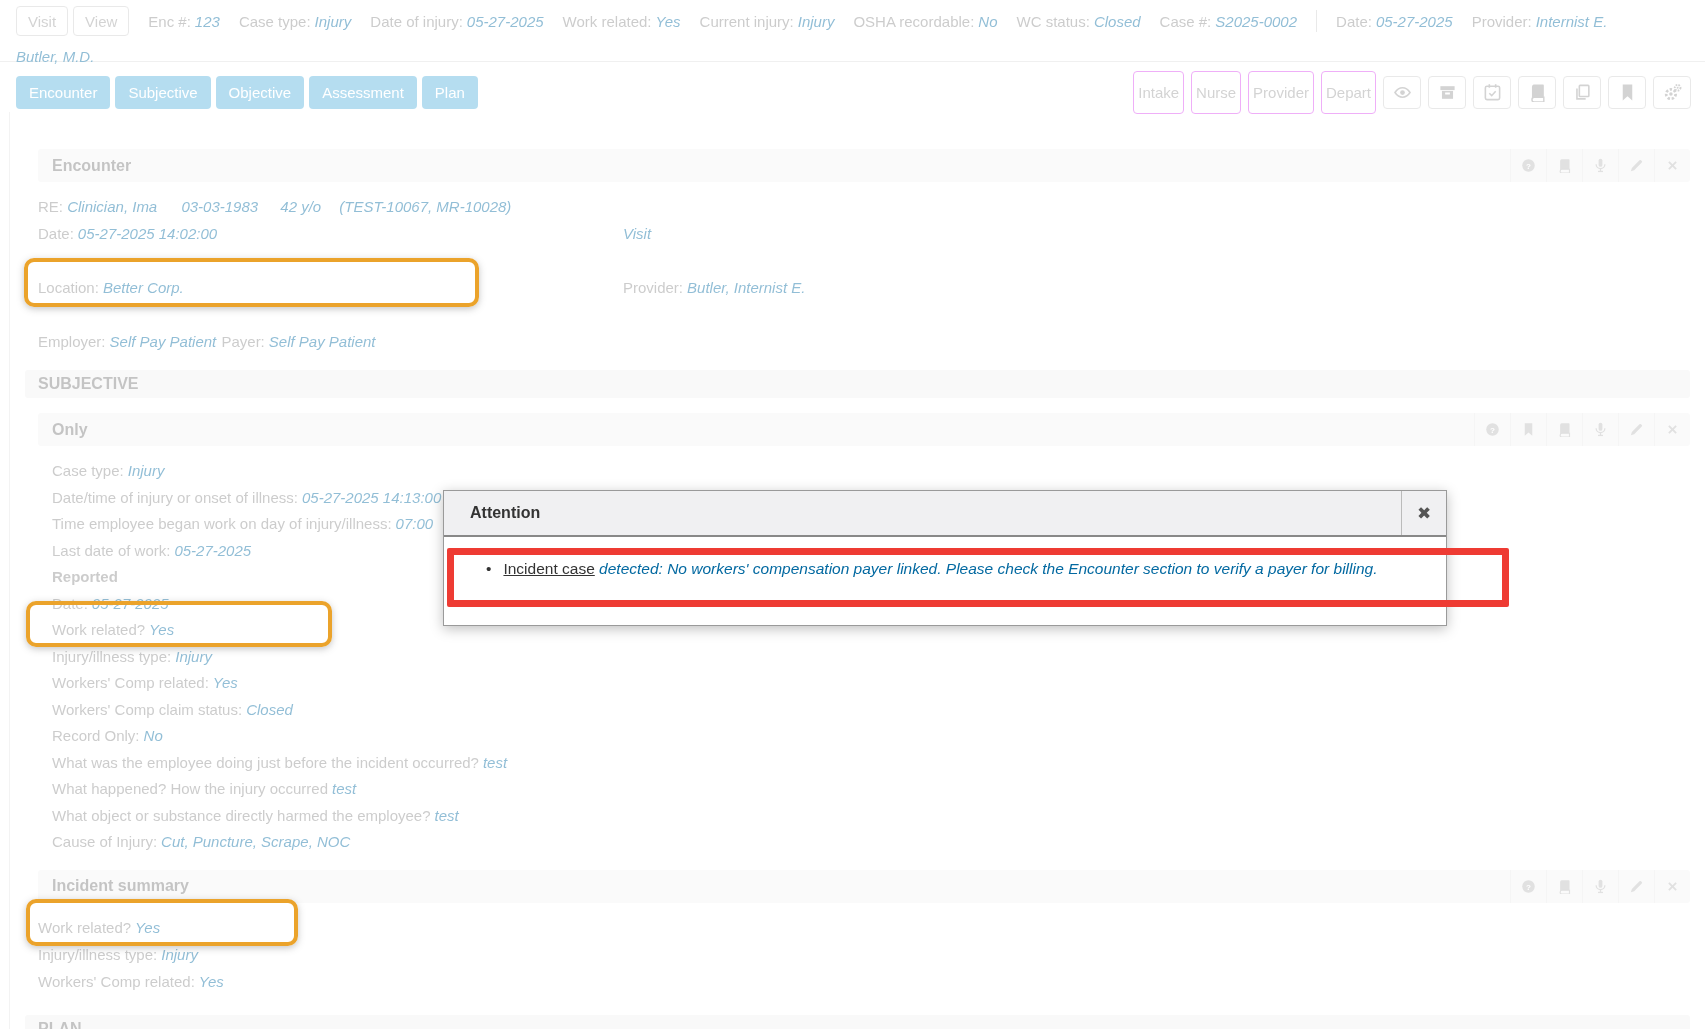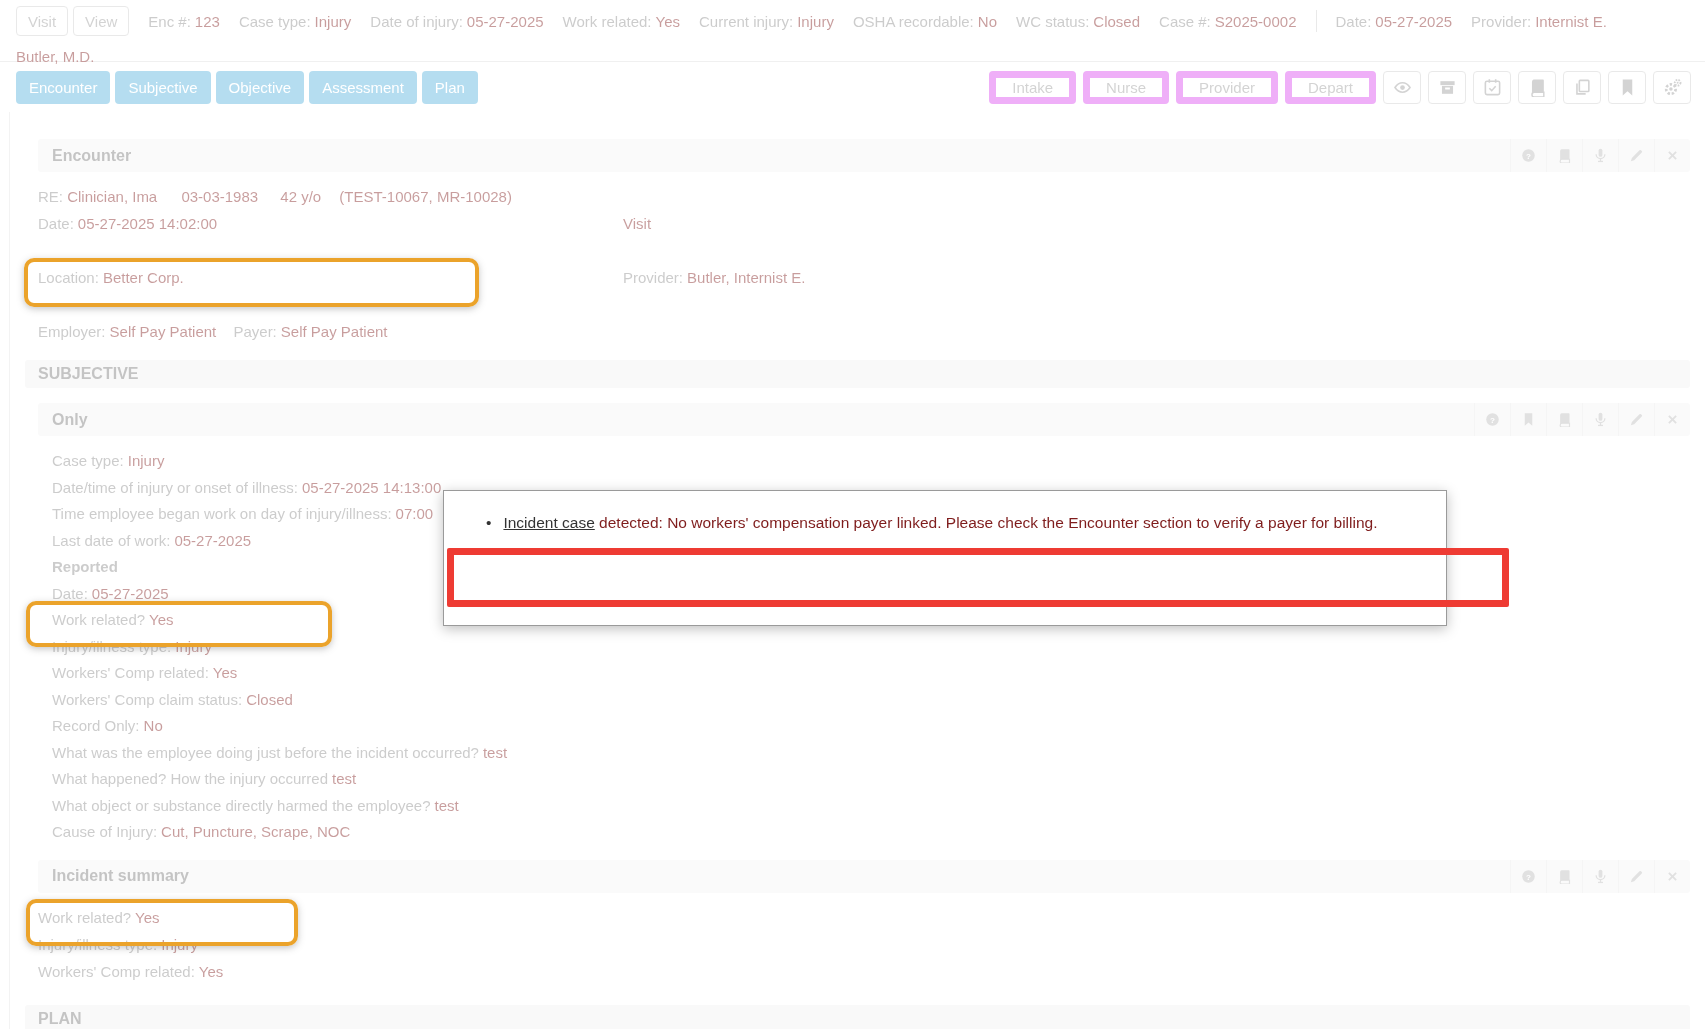--- a/index.html
+++ b/index.html
@@ -2,38 +2,38 @@
 <html><head>
 <meta charset="utf-8">
 <style>
   html,body{margin:0;padding:0;}
   body{
     width:1705px;height:1029px;position:relative;overflow:hidden;
     background:#fff;font-family:"Liberation Sans","DejaVu Sans",sans-serif;
     -webkit-font-smoothing:antialiased;
   }
   .lbl{color:#8a8a8a;}
-  .val{color:#7f1d1d;}
+  .val{color:#0369a1;font-style:italic;}
   .field{white-space:nowrap;}
   .field .lbl{margin-right:4px;}
 
   
   .topbar{position:relative;height:62px;border-bottom:1px solid #ddd;padding:5px 0 0 16px;font-size:15px;box-sizing:border-box;}
   .topbar-line1{display:flex;align-items:center;gap:19px;height:32px;}
   .tb-btn-group{display:flex;gap:5px;}
   .tb-btn{height:30px;padding:0 11px;border:1px solid #ccc;border-radius:4px;background:#fff;color:#999;font-size:15px;font-family:inherit;cursor:pointer;}
   .vdiv{width:1px;height:22px;background:#ccc;}
   .topbar-line2{line-height:24px;margin-top:8px;}
 
   
   .navrow{display:flex;justify-content:space-between;align-items:center;padding:9px 14px 8px 16px;}
   .nav-left{display:flex;gap:5px;}
   .btn-blue{background:#55b1dd;color:#fff;border:none;border-radius:4px;height:33px;padding:0 13px;font-size:15px;font-family:inherit;cursor:pointer;}
   .nav-right{display:flex;gap:7px;align-items:center;}
-  .btn-ghost{background:#fff;border:7px solid #d946ef;border-radius:4px;height:33px;padding:0 16px;color:#999;font-size:15px;font-family:inherit;cursor:pointer;}
+  .btn-ghost{background:#fff;border:1px solid #d946ef;border-radius:4px;height:43px;padding:0 4px;color:#999;font-size:15px;font-family:inherit;cursor:pointer;}
   .btn-icon{background:#fff;border:1px solid #ccc;border-radius:4px;height:33px;width:38px;display:flex;align-items:center;justify-content:center;color:#9a9a9a;cursor:pointer;padding:0;}
   .btn-icon svg{width:19px;height:19px;}
 
   .page-edge{position:absolute;left:9px;top:112px;bottom:0;width:1px;background:#e4e4e4;}
 
   
   .card{margin:0 15px 0 38px;}
   .card-header{height:33px;background:#f3f3f3;border-radius:3px;display:flex;align-items:center;justify-content:space-between;padding-left:14px;}
   .card-title{font-weight:bold;color:#777;font-size:16px;}
   .hdr-icons{display:flex;height:100%;align-items:stretch;}
@@ -232,21 +232,21 @@
       <span class="val" style="margin-left:18px;">42 y/o</span>
       <span class="val" style="margin-left:14px;">(TEST-10067, MR-10028)</span>
     </div>
     <div class="enc-grid">
       <div class="row27 field"><span class="lbl">Date:</span><span class="val">05-27-2025 14:02:00</span></div>
       <div class="row27 val">Visit</div>
       <div class="row27 field"><span class="lbl">Location:</span><span class="val">Better Corp.</span></div>
       <div class="row27 field"><span class="lbl">Provider:</span><span class="val">Butler, Internist E.</span></div>
       <div class="row27">
         <span class="field"><span class="lbl">Employer:</span><span class="val">Self Pay Patient</span></span>
-        <span class="field" style="margin-left:13px;"><span class="lbl">Payer:</span><span class="val">Self Pay Patient</span></span>
+        <span class="field" style="margin-left:1px;"><span class="lbl">Payer:</span><span class="val">Self Pay Patient</span></span>
       </div>
       <div></div>
     </div>
   </div>
 </div>
 
 <div class="secbar" style="margin-top:7px;">SUBJECTIVE</div>
 
 <div class="card" style="margin-top:15px;">
   <div class="card-header">
@@ -376,20 +376,24 @@
   </div>
 </div>
 
 <div class="dim"></div>
 
 <div class="hl-orange" style="left:24px;top:258px;width:447px;height:41px;"></div>
 <div class="hl-orange" style="left:26px;top:601px;width:298px;height:38px;"></div>
 <div class="hl-orange" style="left:26px;top:899px;width:264px;height:39px;"></div>
 
 <div class="modal">
+  <div class="modal-header">
+    <span class="modal-title">Attention</span>
+    <span class="modal-close">✖</span>
+  </div>
   <div class="modal-body">
     <div>
       <span class="bullet">•</span><a class="modal-link">Incident case</a><span class="val"> detected: No workers' compensation payer linked. Please check the Encounter section to verify a payer for billing.</span>
     </div>
   </div>
 </div>
 
 <div class="hl-red" style="left:447px;top:548px;width:1062px;height:59px;box-sizing:border-box;"></div>
 
 </body></html>

